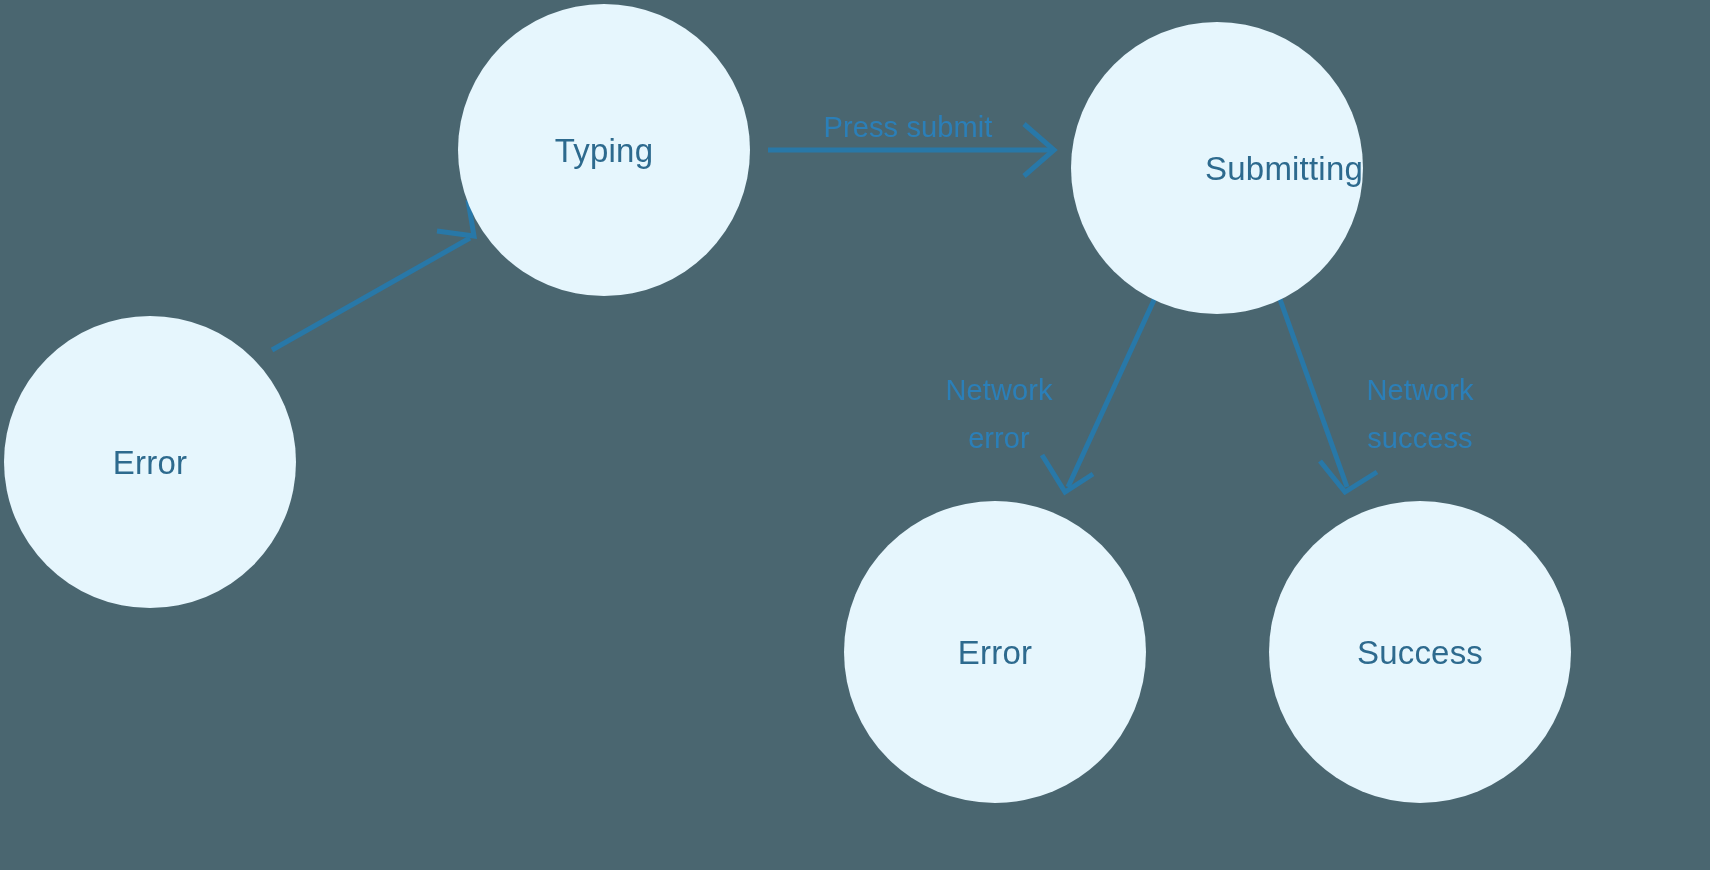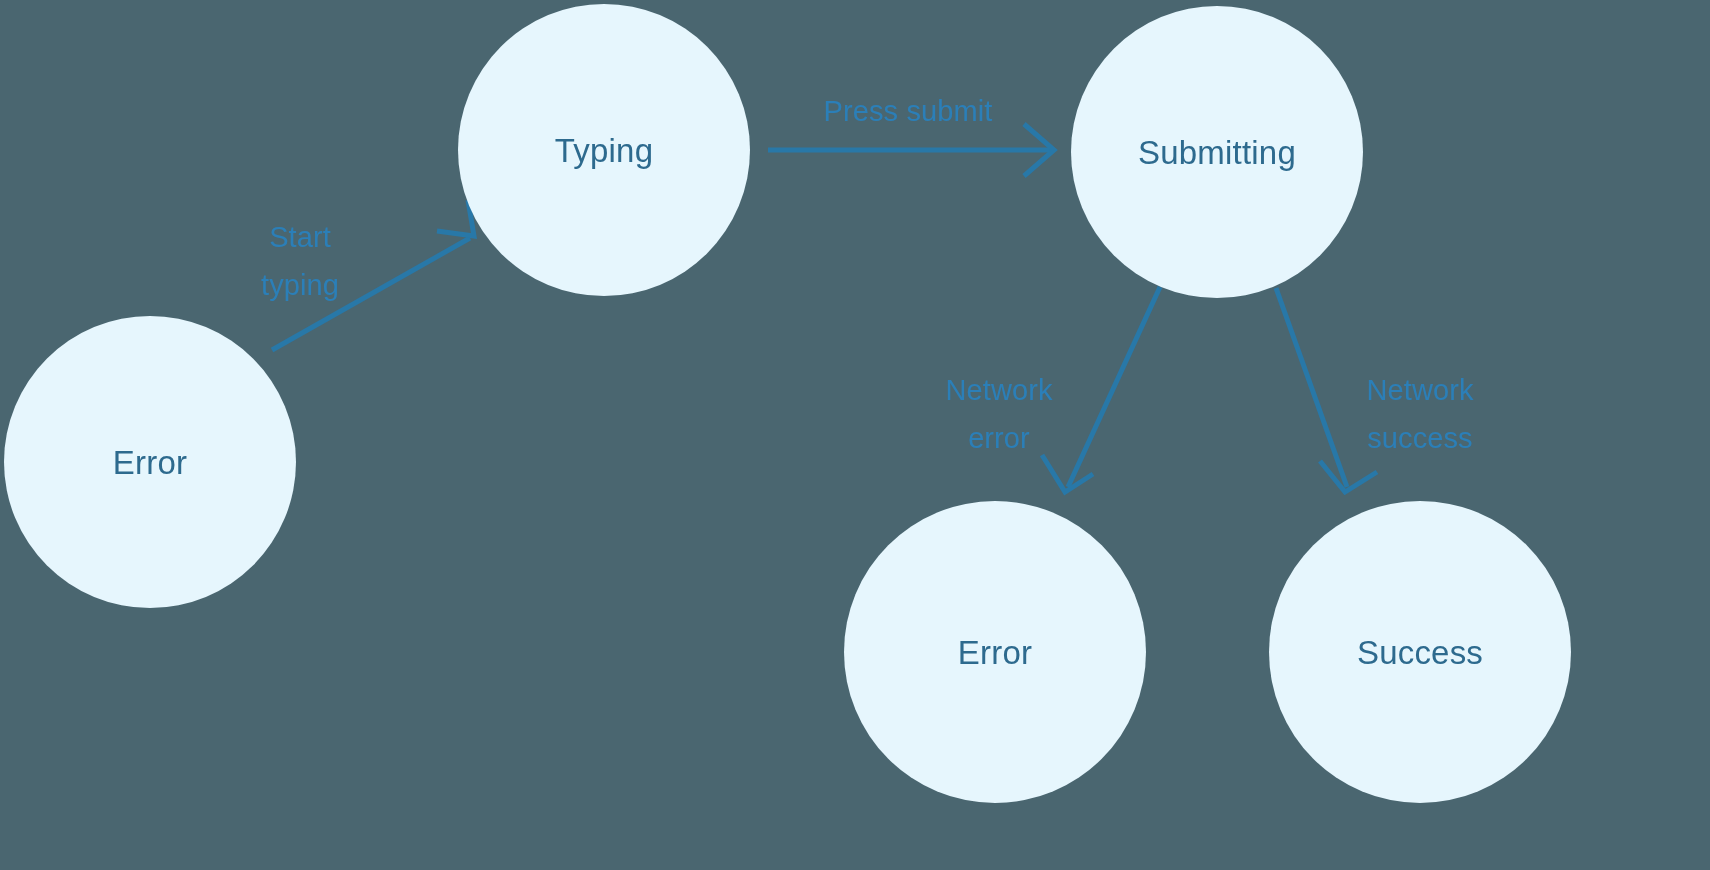--- a/index.html
+++ b/index.html
@@ -84,38 +84,34 @@
   </svg>
 
   <div class="node" style="left:4px; top:316px; width:292px; height:292px;">
     <span class="node-label">Error</span>
   </div>
 
   <div class="node" style="left:458px; top:4px; width:292px; height:292px;">
     <span class="node-label">Typing</span>
   </div>
 
-  <div class="node" style="left:1071px; top:6px; width:292px; height:292px;">
+  <div class="node" style="left:1071px; top:22px; width:292px; height:292px;justify-content:flex-end;">
     <span class="node-label">Submitting</span>
   </div>
 
   <div class="node" style="left:844px; top:501px; width:302px; height:302px;">
     <span class="node-label">Error</span>
   </div>
 
   <div class="node" style="left:1269px; top:501px; width:302px; height:302px;">
     <span class="node-label">Success</span>
   </div>
 
-  <div class="edge-label" style="left:200px; top:166px; width:200px;">
-    <span>Start
-typing</span>
-  </div>
 
-  <div class="edge-label" style="left:758px; top:40px; width:300px;">
+  <div class="edge-label" style="left:758px; top:56px; width:300px;">
     <span>Press submit</span>
   </div>
 
   <div class="edge-label" style="left:889px; top:319px; width:220px;">
     <span>Network
 error</span>
   </div>
 
   <div class="edge-label" style="left:1300px; top:319px; width:240px;">
     <span>Network

